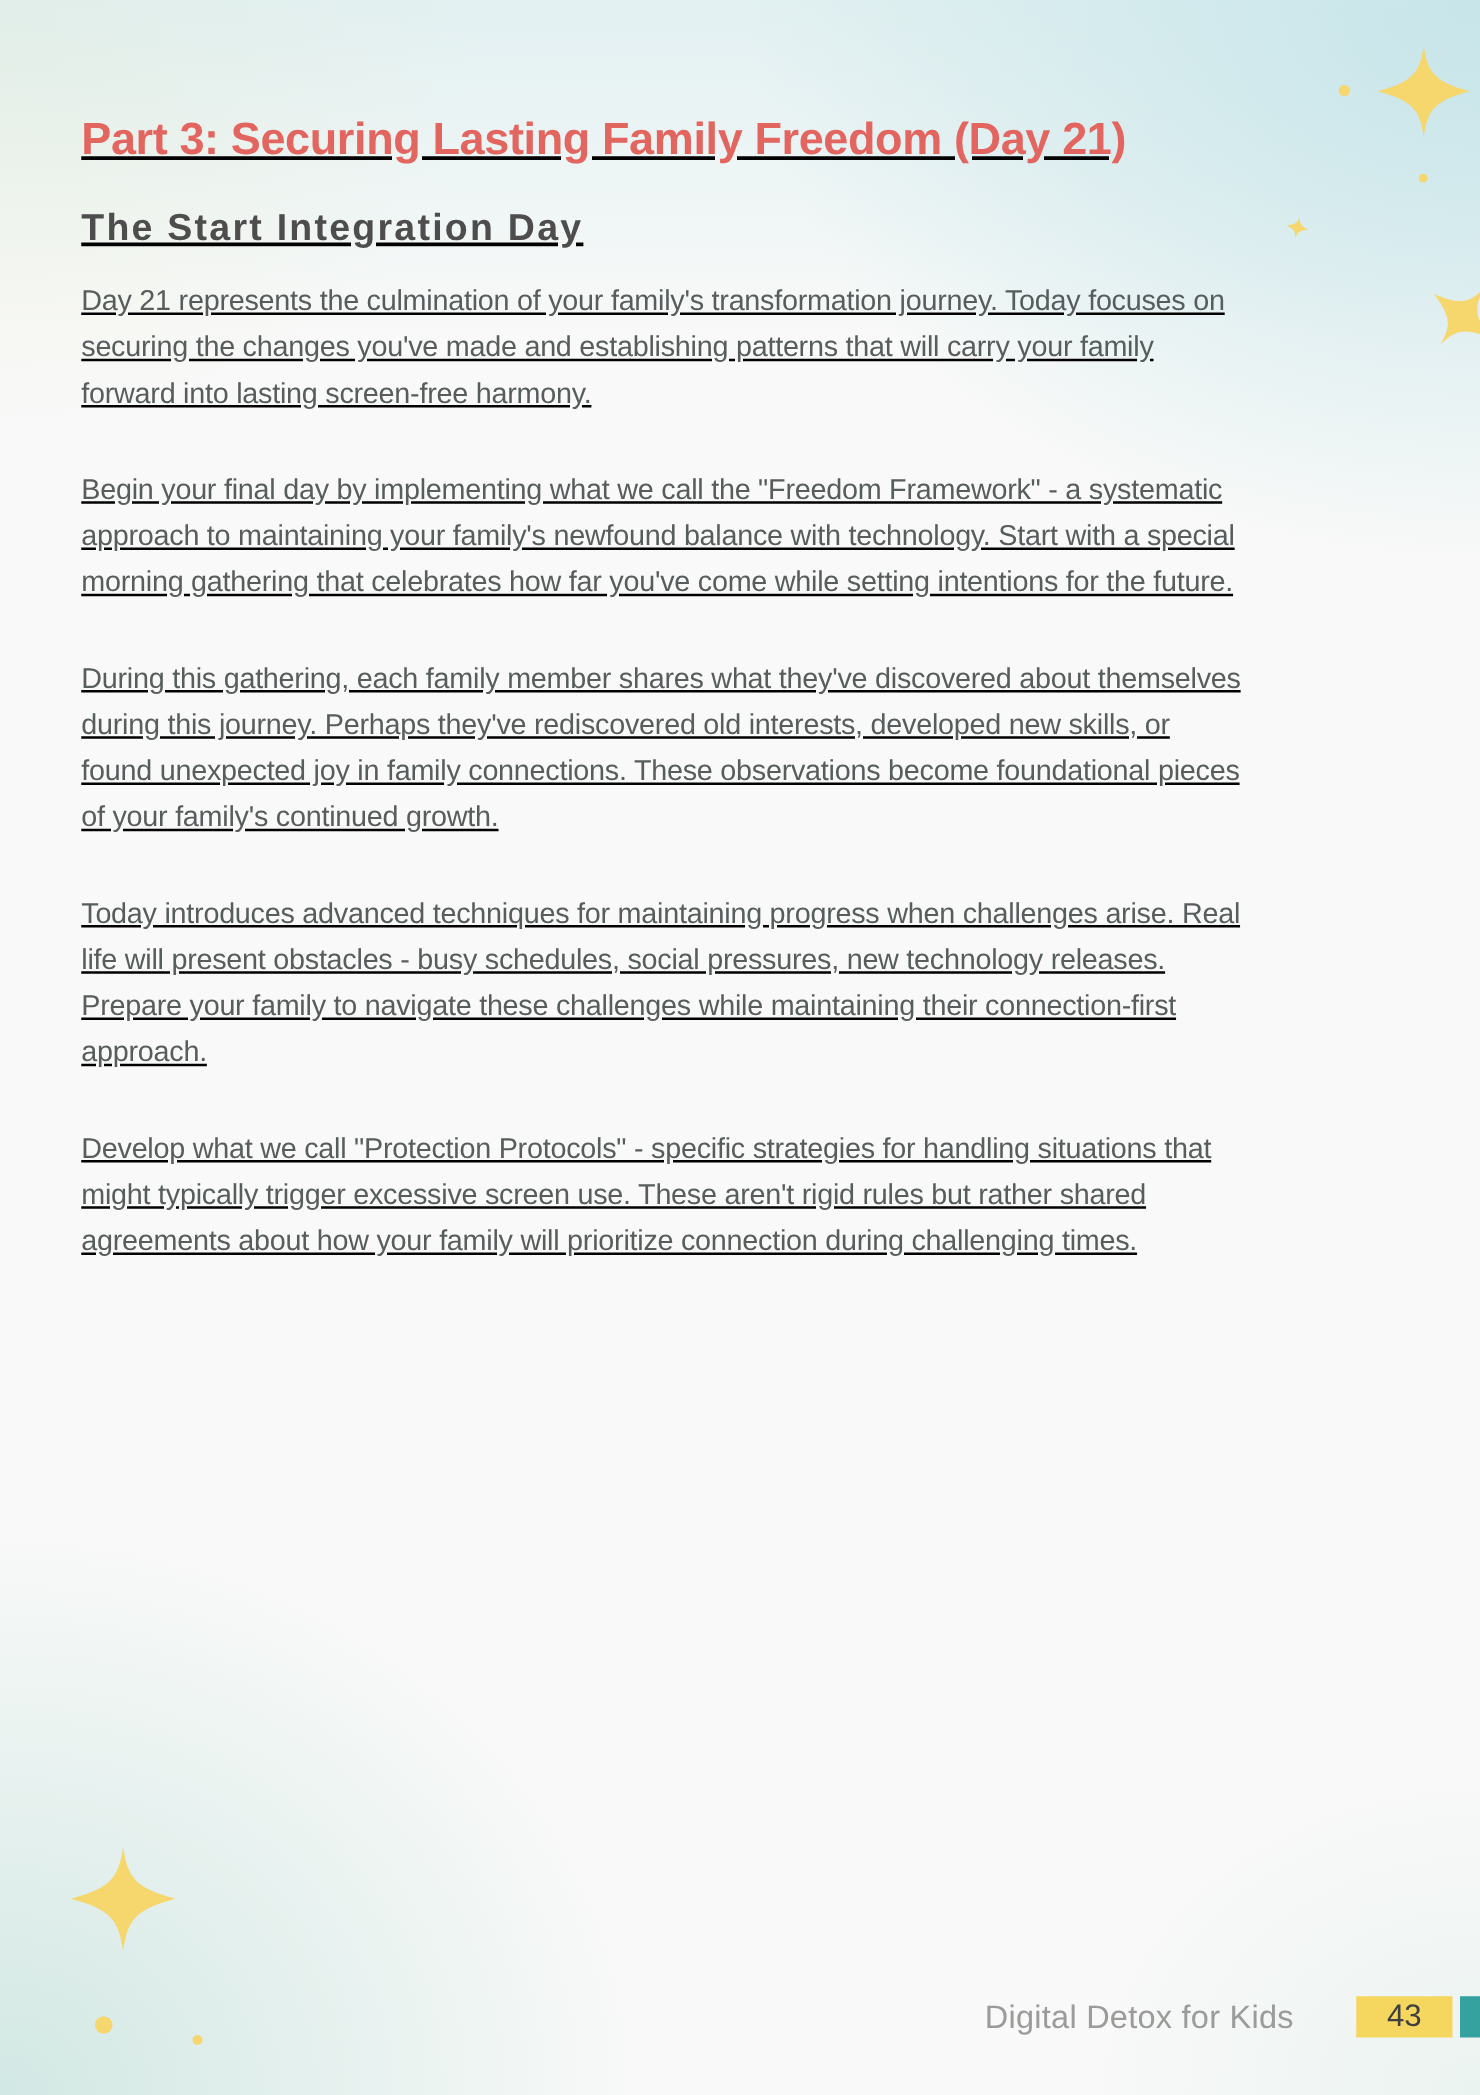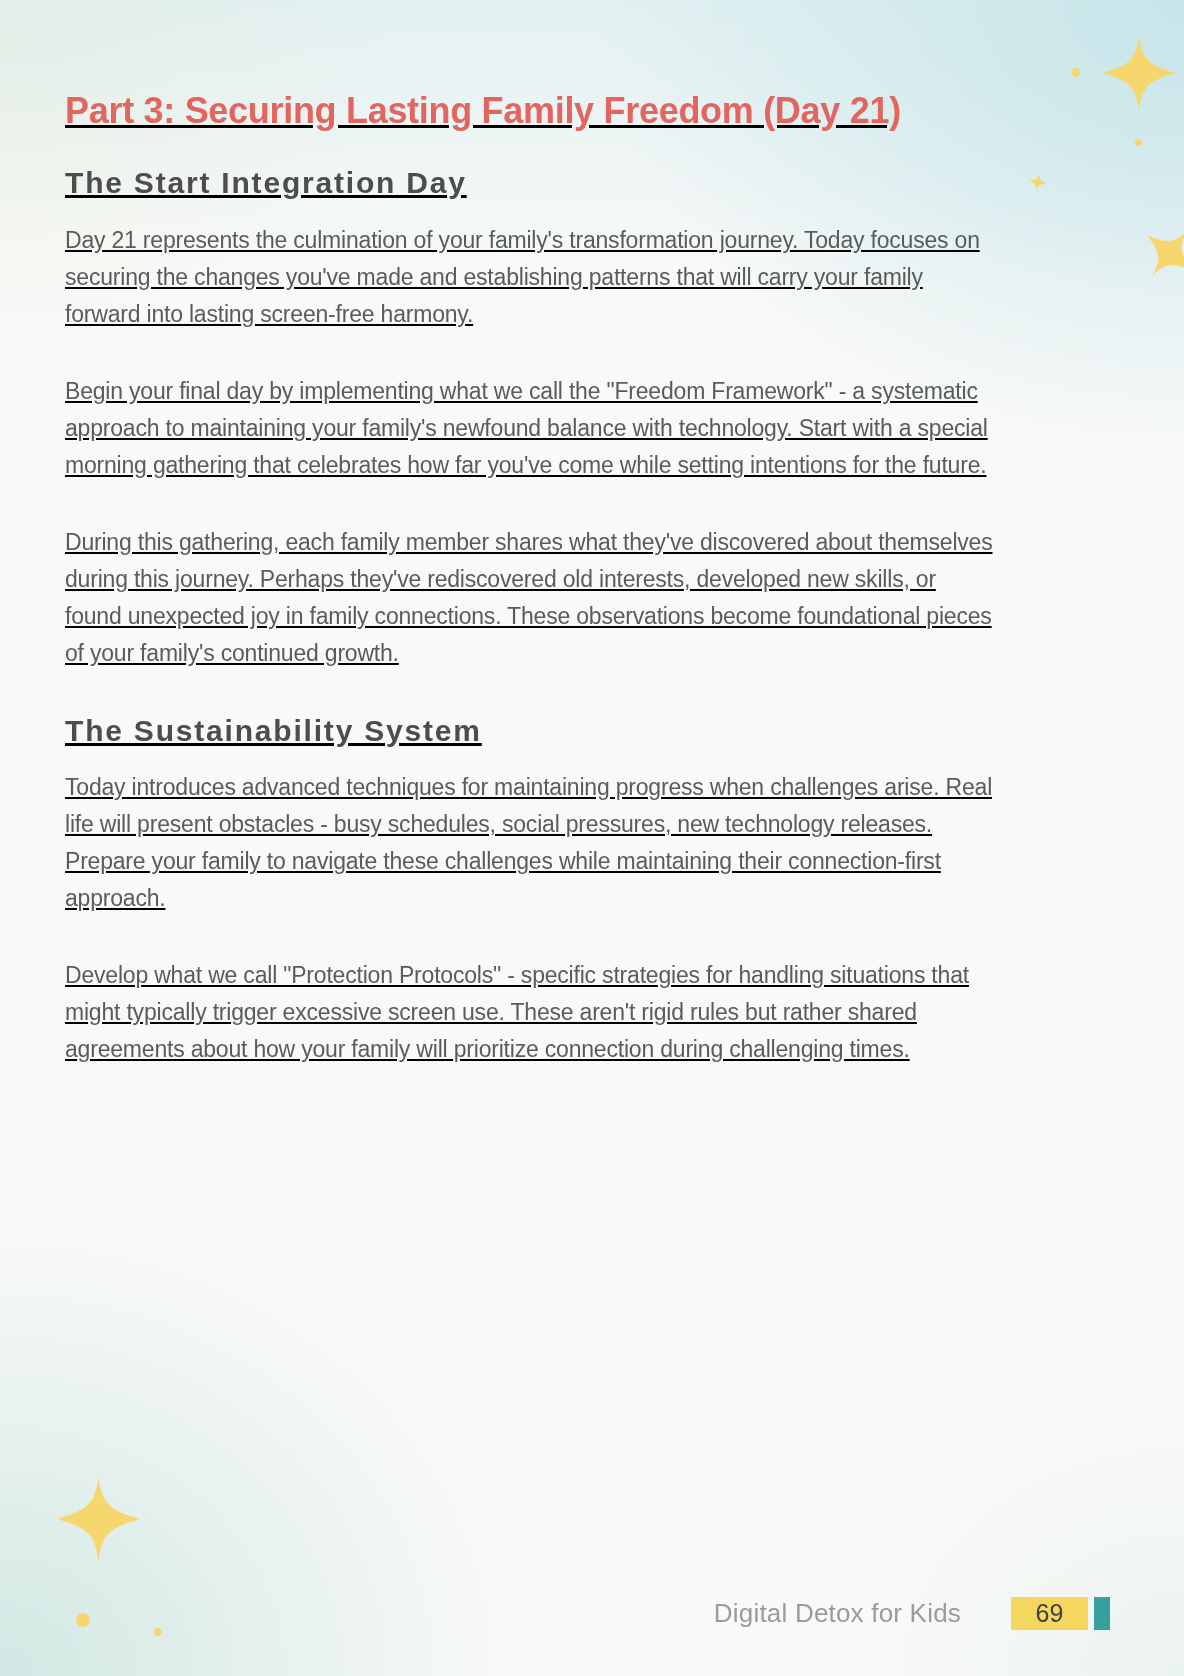--- a/index.html
+++ b/index.html
@@ -56,21 +56,20 @@
     margin:0 0 40px 0;
     max-width:930px;
   }
   .footer {
     position:absolute;
     top:1597px; left:0;
     width:100%;
     display:flex;
     justify-content:flex-end;
     align-items:center;
-    padding-right:74px;
   }
   .footer-title {
     font-size:26px;
     color:var(--footer-gray, #9B9B99);
     margin-right:50px;
     letter-spacing:0.2px;
   }
   .page-badge {
     width:77px; height:33px;
     background:var(--badge-yellow, #F5D65F);
@@ -130,22 +129,21 @@
 
 <div class="content">
   <h1 class="part-title">Part 3: Securing Lasting Family Freedom (Day 21)</h1>
 
   <h2 class="section-heading">The Start Integration Day</h2>
   <p class="body-para">Day 21 represents the culmination of your family's transformation journey. Today focuses on securing the changes you've made and establishing patterns that will carry your family forward into lasting screen-free harmony.</p>
 
   <p class="body-para">Begin your final day by implementing what we call the "Freedom Framework" - a systematic approach to maintaining your family's newfound balance with technology. Start with a special morning gathering that celebrates how far you've come while setting intentions for the future.</p>
   <p class="body-para">During this gathering, each family member shares what they've discovered about themselves during this journey. Perhaps they've rediscovered old interests, developed new skills, or found unexpected joy in family connections. These observations become foundational pieces of your family's continued growth.</p>
 
-  <h2 class="section-heading">The Sustainability System</h2>
   <p class="body-para">Today introduces advanced techniques for maintaining progress when challenges arise. Real life will present obstacles - busy schedules, social pressures, new technology releases. Prepare your family to navigate these challenges while maintaining their connection-first approach.</p>
   <p class="body-para">Develop what we call "Protection Protocols" - specific strategies for handling situations that might typically trigger excessive screen use. These aren't rigid rules but rather shared agreements about how your family will prioritize connection during challenging times.</p>
 </div>
 
 <div class="footer">
   <span class="footer-title">Digital Detox for Kids</span>
-  <span class="page-badge">69</span>
+  <span class="page-badge">43</span>
   <span class="teal-bar"></span>
 </div>
 
 </body></html>

